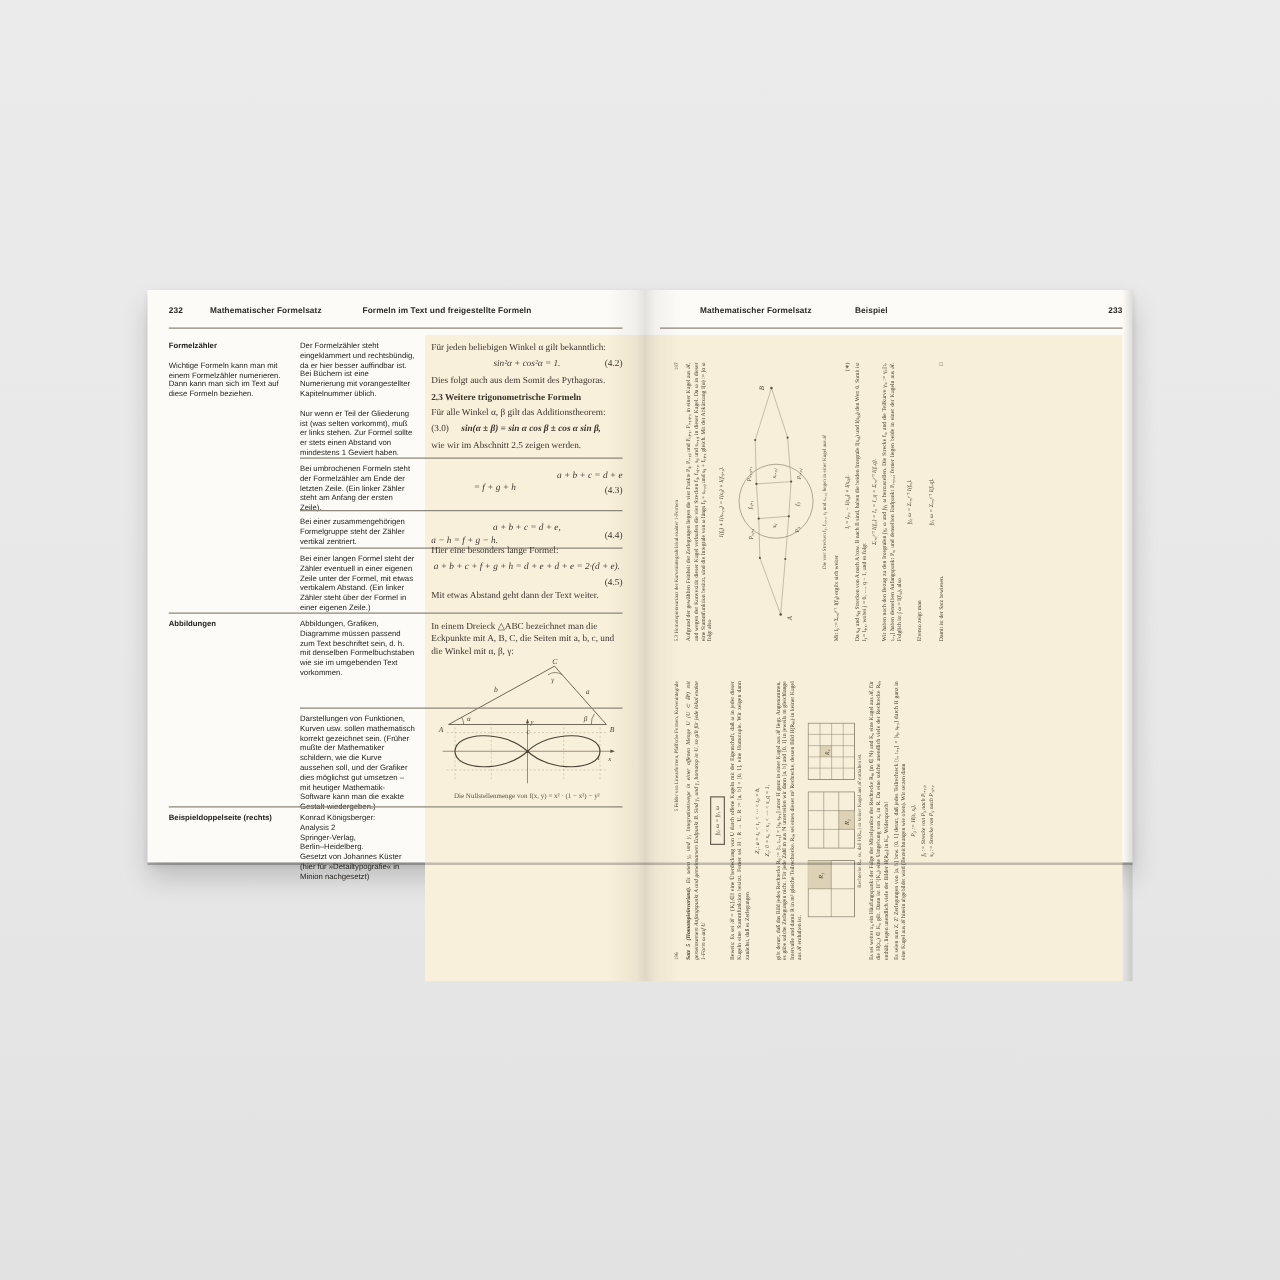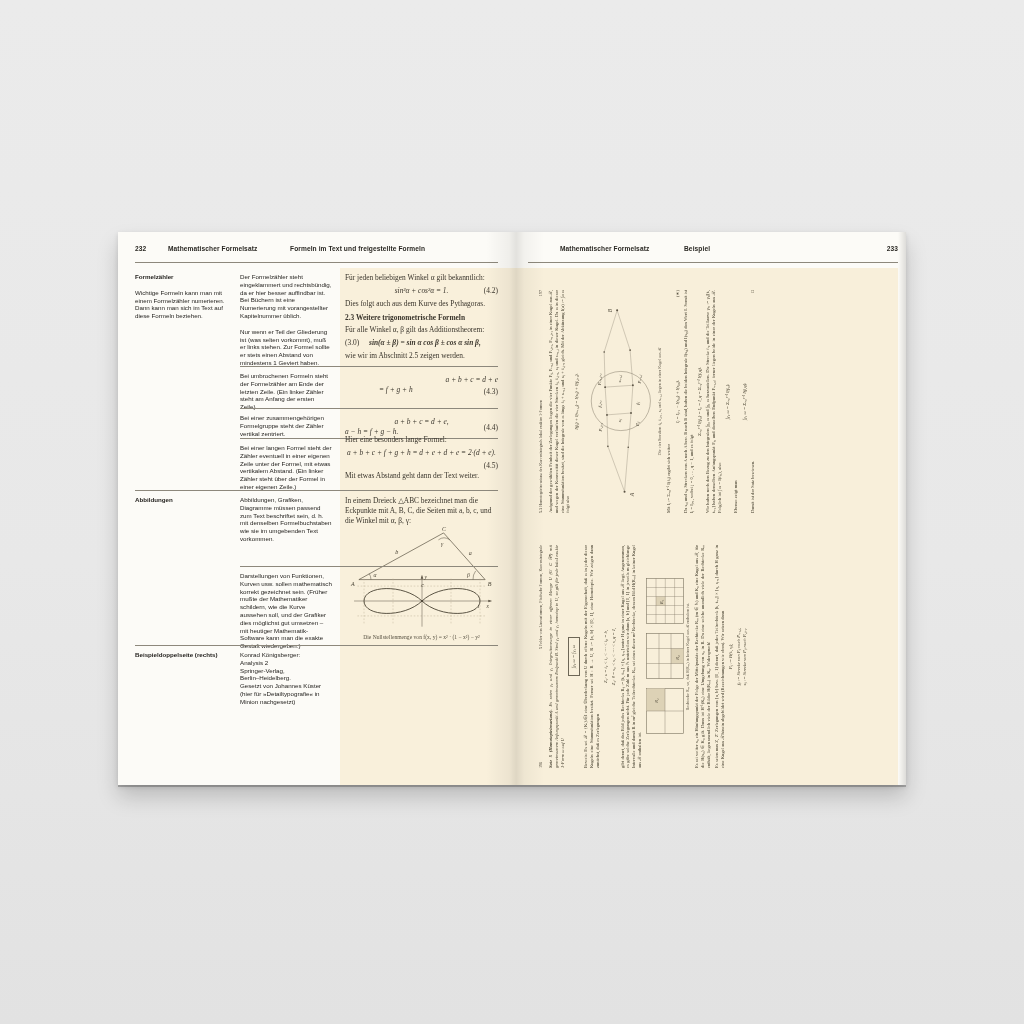--- a/index.html
+++ b/index.html
@@ -1,19 +1,19 @@
 <!DOCTYPE html>
 <html><head>
 <meta charset="utf-8">
 <style>
   html,body{margin:0;padding:0;}
   .stage{position:relative;width:1024px;height:1024px;overflow:hidden;
          background:linear-gradient(180deg,#ebebeb 0%,#e8e8e8 55%,#e2e2e2 100%);
          font-family:"Liberation Sans",sans-serif;color:#23211e;}
-  .book{position:absolute;left:118px;top:232px;width:788px;height:553px;
+  .book{position:absolute;left:118px;top:232px;width:788px;height:458px;
         background:#fcfbf7;box-shadow:0 12px 20px rgba(0,0,0,.18),0 2px 5px rgba(0,0,0,.12);}
   .cream-left{position:absolute;left:222px;top:36px;width:172px;height:517px;background:#f9f0db;}
   .cream-right{position:absolute;left:394px;top:36px;width:386px;height:517px;background:#f8efda;}
   .gutter{position:absolute;left:368px;top:0;width:58px;height:553px;pointer-events:none;
           background:linear-gradient(90deg,rgba(0,0,0,0) 0%,rgba(0,0,0,.05) 40%,rgba(0,0,0,.10) 52%,rgba(0,0,0,.04) 66%,rgba(0,0,0,0) 100%);}
   .right-edge{position:absolute;right:0;top:0;width:8px;height:553px;
           background:linear-gradient(90deg,rgba(0,0,0,0),rgba(0,0,0,.12));}
   .bottom-edge{position:absolute;left:0;bottom:-2px;width:100%;height:2px;background:rgba(0,0,0,.22);}
 
   .rule{position:absolute;height:1px;background:#8d887c;}
@@ -74,21 +74,21 @@
       <div class="col2" style="top:41px;">
         <div class="c-par">Der Formelzähler steht eingeklammert und rechtsbündig, da er hier besser auffindbar ist. Bei Büchern ist eine Numerierung mit vorangestellter Kapitelnummer üblich.</div>
         <div class="c-par">Nur wenn er Teil der Gliederung ist (was selten vorkommt), muß er links stehen. Zur Formel sollte er stets einen Abstand von mindestens 1 Geviert haben.</div>
       </div>
       <div class="col3" style="top:41px;">
         <div>Für jeden beliebigen Winkel α gilt bekanntlich:</div>
         <div class="f-row f-center math">
           <span>sin²α + cos²α = 1.</span>
           <span class="f-tag">(4.2)</span>
         </div>
-        <div>Dies folgt auch aus dem Kurve des Pythagoras.</div>
+        <div>Dies folgt auch aus dem Somit des Pythagoras.</div>
         <div class="sec-head">2.3  Weitere trigonometrische Formeln</div>
         <div>Für alle Winkel α, β gilt das Additionstheorem:</div>
         <div class="f-row math">
           <span style="font-style:normal;">(3.0)</span>
           <span style="margin-left:8px;font-weight:bold;">sin(α ± β) = sin α cos β ± cos α sin β,</span>
         </div>
         <div>wie wir im Abschnitt 2.5 zeigen werden.</div>
       </div>
 
       <div class="rule" style="left:122px;top:134px;width:258px;"></div>

